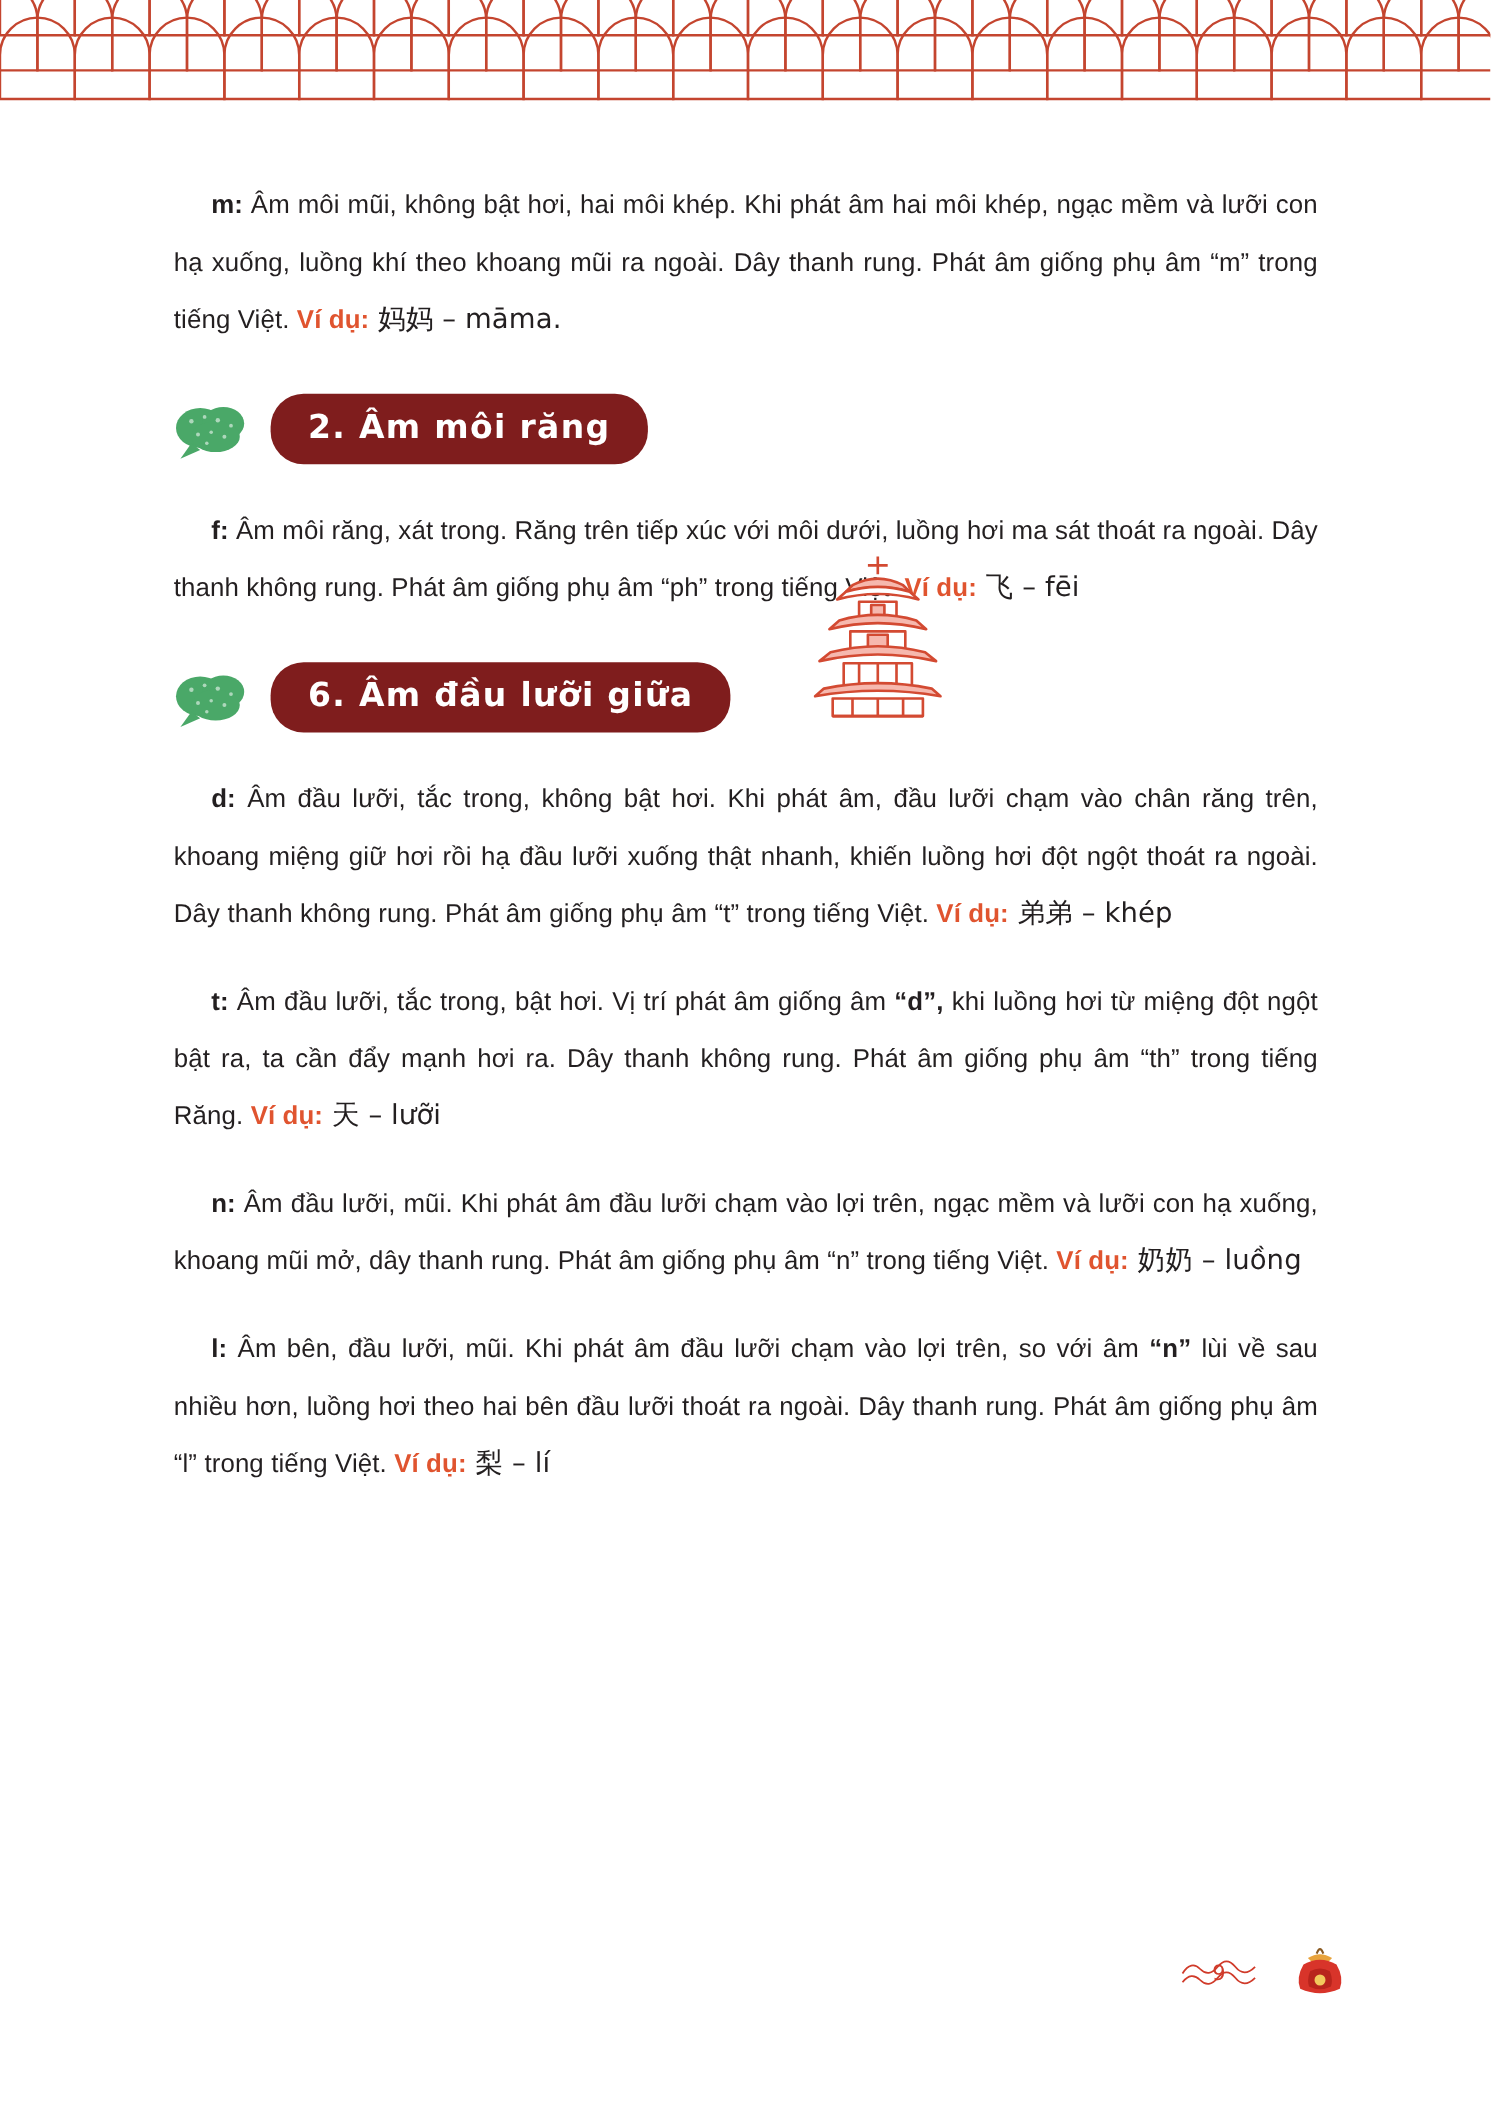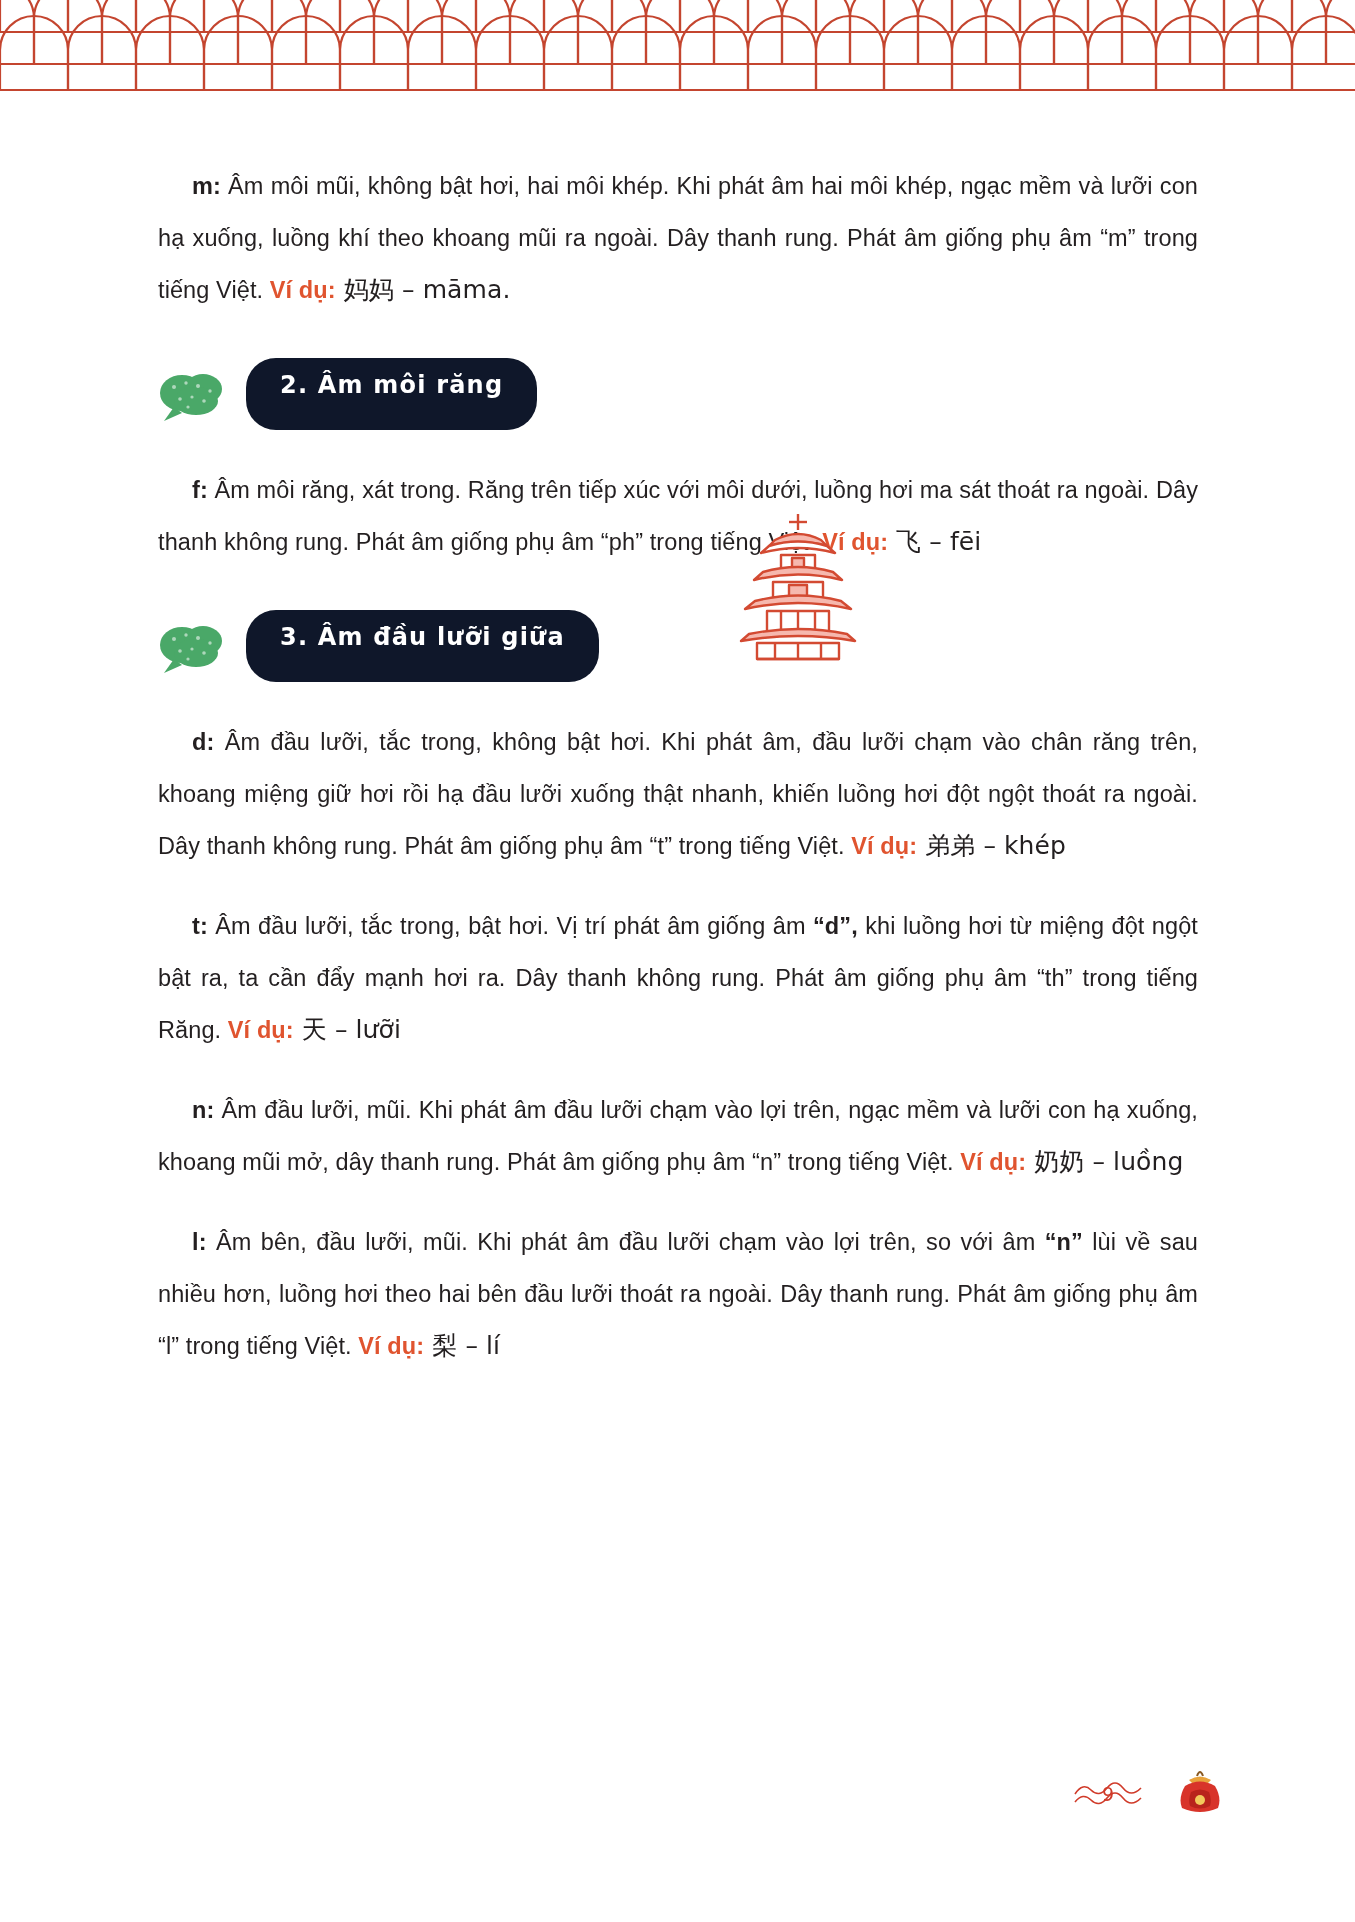--- a/index.html
+++ b/index.html
@@ -67,25 +67,25 @@
   .bush {
     width: 74px;
     height: 58px;
     flex: 0 0 74px;
     margin-right: 14px;
     position: relative;
     top: 2px;
   }
   .pill {
     display: inline-block;
-    background: #0f172a;
+    background: #7f1d1d;
     color: #ffffff;
     border-radius: 30px;
-    padding: 13px 34px 31px 34px;
-    font-size: 24px;
+    padding: 13px 34px 16px 34px;
+    font-size: 30px;
     font-weight: bold;
     letter-spacing: 1.2px;
     font-family: "DejaVu Sans", sans-serif;
     white-space: nowrap;
   }
 
   
   .pagoda {
     position: absolute;
     left: 565px;
@@ -254,21 +254,21 @@
             <circle cx="28" cy="16" r="1.7"></circle>
             <circle cx="40" cy="19" r="2"></circle>
             <circle cx="52" cy="24" r="1.7"></circle>
             <circle cx="22" cy="32" r="1.8"></circle>
             <circle cx="34" cy="30" r="1.6"></circle>
             <circle cx="46" cy="34" r="1.8"></circle>
             <circle cx="30" cy="40" r="1.6"></circle>
           </g>
         </svg>
       </span>
-      <span class="pill">3. Âm đầu lưỡi giữa</span>
+      <span class="pill">6. Âm đầu lưỡi giữa</span>
 
       <span class="pagoda">
         <svg width="150" height="160" viewBox="0 0 150 160">
           <g stroke="#d34a32" stroke-width="2.4" fill="none" stroke-linejoin="round">
 
             <line x1="75" y1="4" x2="75" y2="20"></line>
             <line x1="66" y1="12" x2="84" y2="12"></line>
 
             <path d="M52 30 q23 -12 46 0 l6 6 q-29 -8 -58 0 z" fill="#f6b8ae" stroke="#d34a32"></path>
             <path d="M46 36 q29 -9 58 0 l8 7 q-37 -10 -74 0 z" fill="#ffffff"></path>

